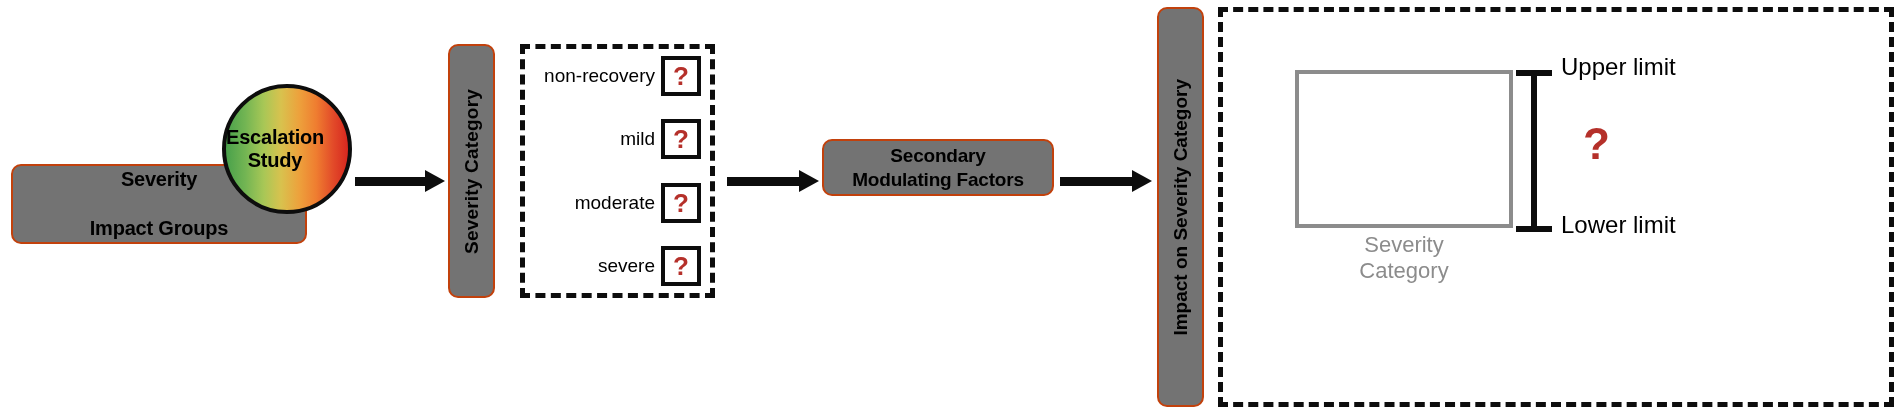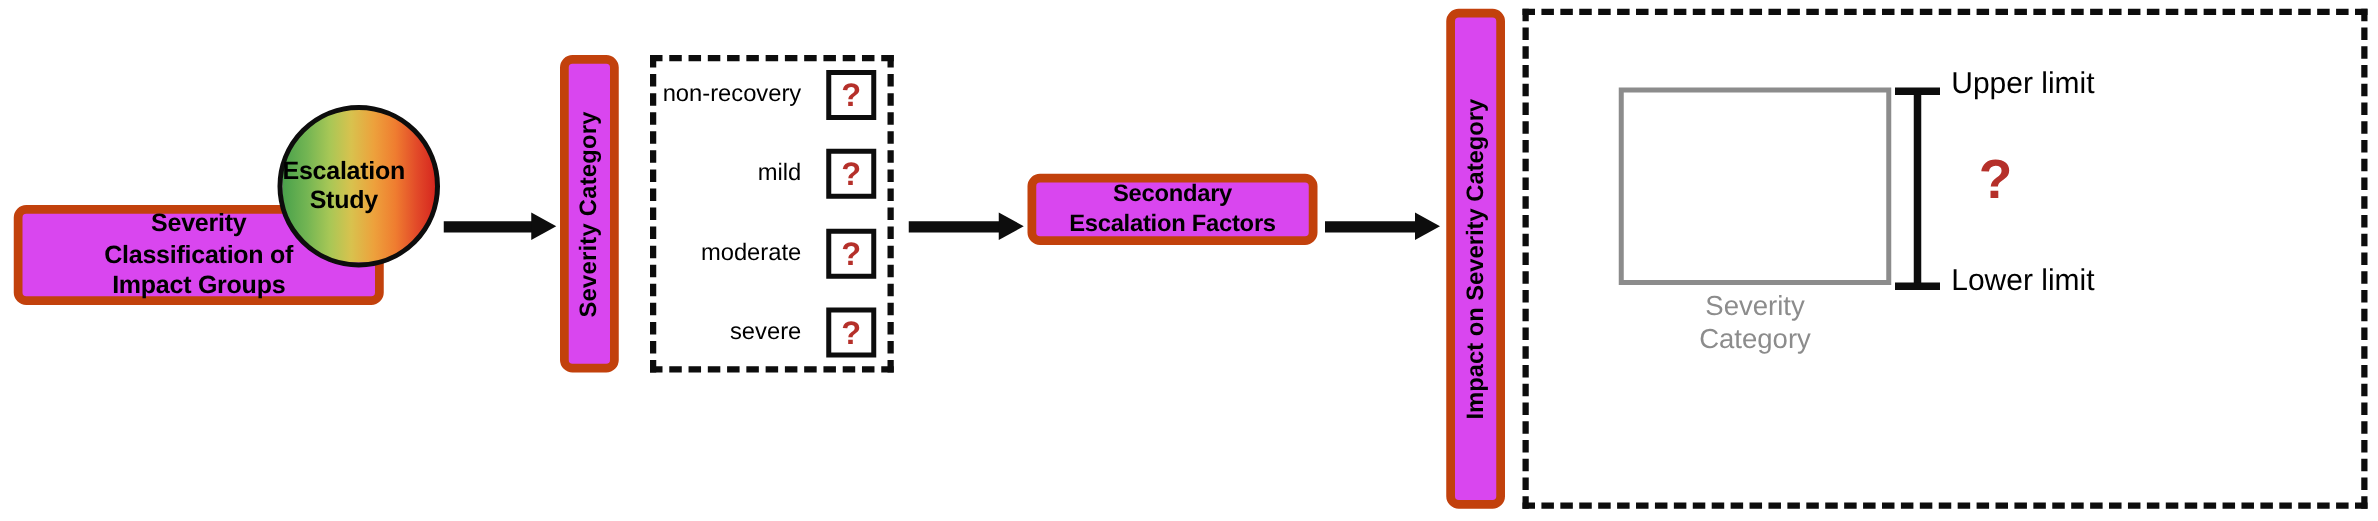--- a/index.html
+++ b/index.html
@@ -13,22 +13,22 @@
     width:1902px;
     height:417px;
     background:#ffffff;
     overflow:hidden;
   }
 
   
   .rbox{
     position:absolute;
     box-sizing:border-box;
-    background:#d946ef;
-    border:7px solid #c2410c;
+    background:#737373;
+    border:2px solid #c2410c;
     border-radius:12px;
     display:flex;
     align-items:center;
     justify-content:center;
     text-align:center;
   }
   .bold-label{
     font-weight:bold;
     color:#000000;
     line-height:1.22;
@@ -121,21 +121,21 @@
   }
   #cat-list{
     position:absolute;
     left:520px; top:44px; width:195px; height:254px;
     display:flex; flex-direction:column;
     justify-content:space-around;
     z-index:2;
   }
   .cat-row{
     display:flex; align-items:center; justify-content:flex-end;
-    padding-right:14px; gap:20px;
+    padding-right:14px; gap:6px;
     height:46px;
   }
   .cat-name{
     font-size:19px; color:#000; white-space:nowrap;
   }
   .qbox{
     box-sizing:border-box;
     width:40px; height:40px;
     border:4px solid #0d0d0d;
     background:#ffffff;
@@ -219,21 +219,21 @@
   }
 </style>
 </head>
 <body>
 
 <div id="canvas">
 
   <div class="rbox" id="box-classification">
     <div class="bold-label">
       <span>Severity</span><br>
-      <span>Classification of</span><br>
+      <br>
       <span>Impact Groups</span>
     </div>
   </div>
 
   <div id="escalation-circle">
     <div class="bold-label">
       <span>Escalation</span><br>
       <span>Study</span>
     </div>
   </div>
@@ -277,21 +277,21 @@
   </div>
 
   <div class="arrow" id="arrow-2">
     <div class="shaft"></div>
     <div class="head"></div>
   </div>
 
   <div class="rbox" id="box-secondary">
     <div class="bold-label">
       <span>Secondary</span><br>
-      <span>Escalation Factors</span>
+      <span>Modulating Factors</span>
     </div>
   </div>
 
   <div class="arrow" id="arrow-3">
     <div class="shaft"></div>
     <div class="head"></div>
   </div>
 
   <div class="rbox" id="strip-impact">
     <div class="vtext">Impact on Severity Category</div>

